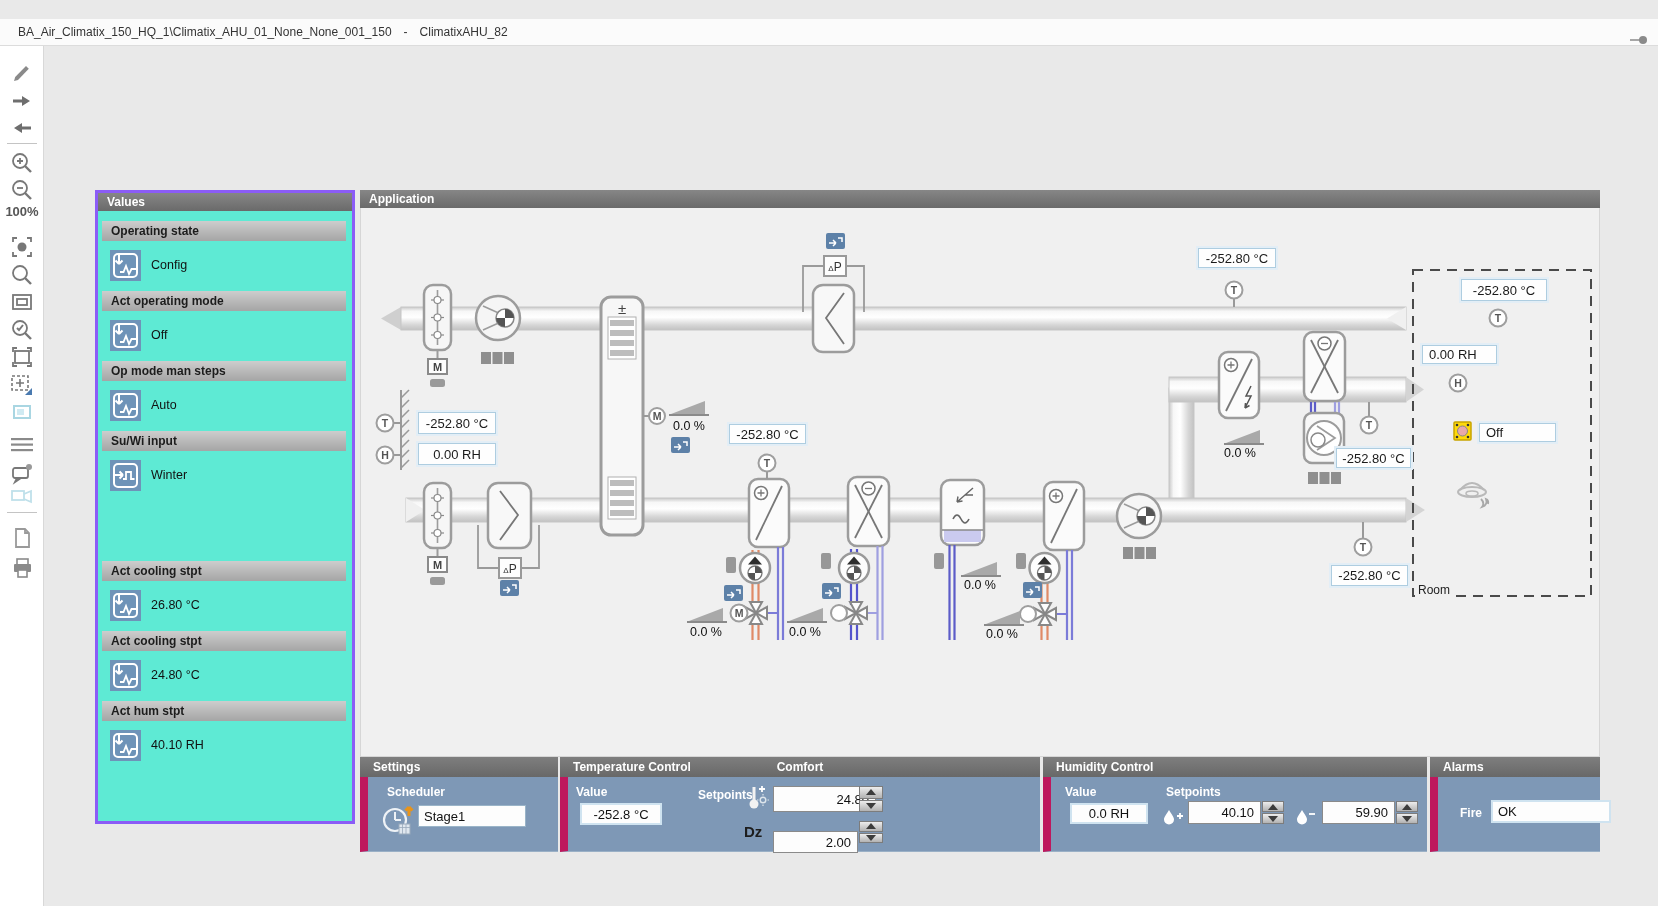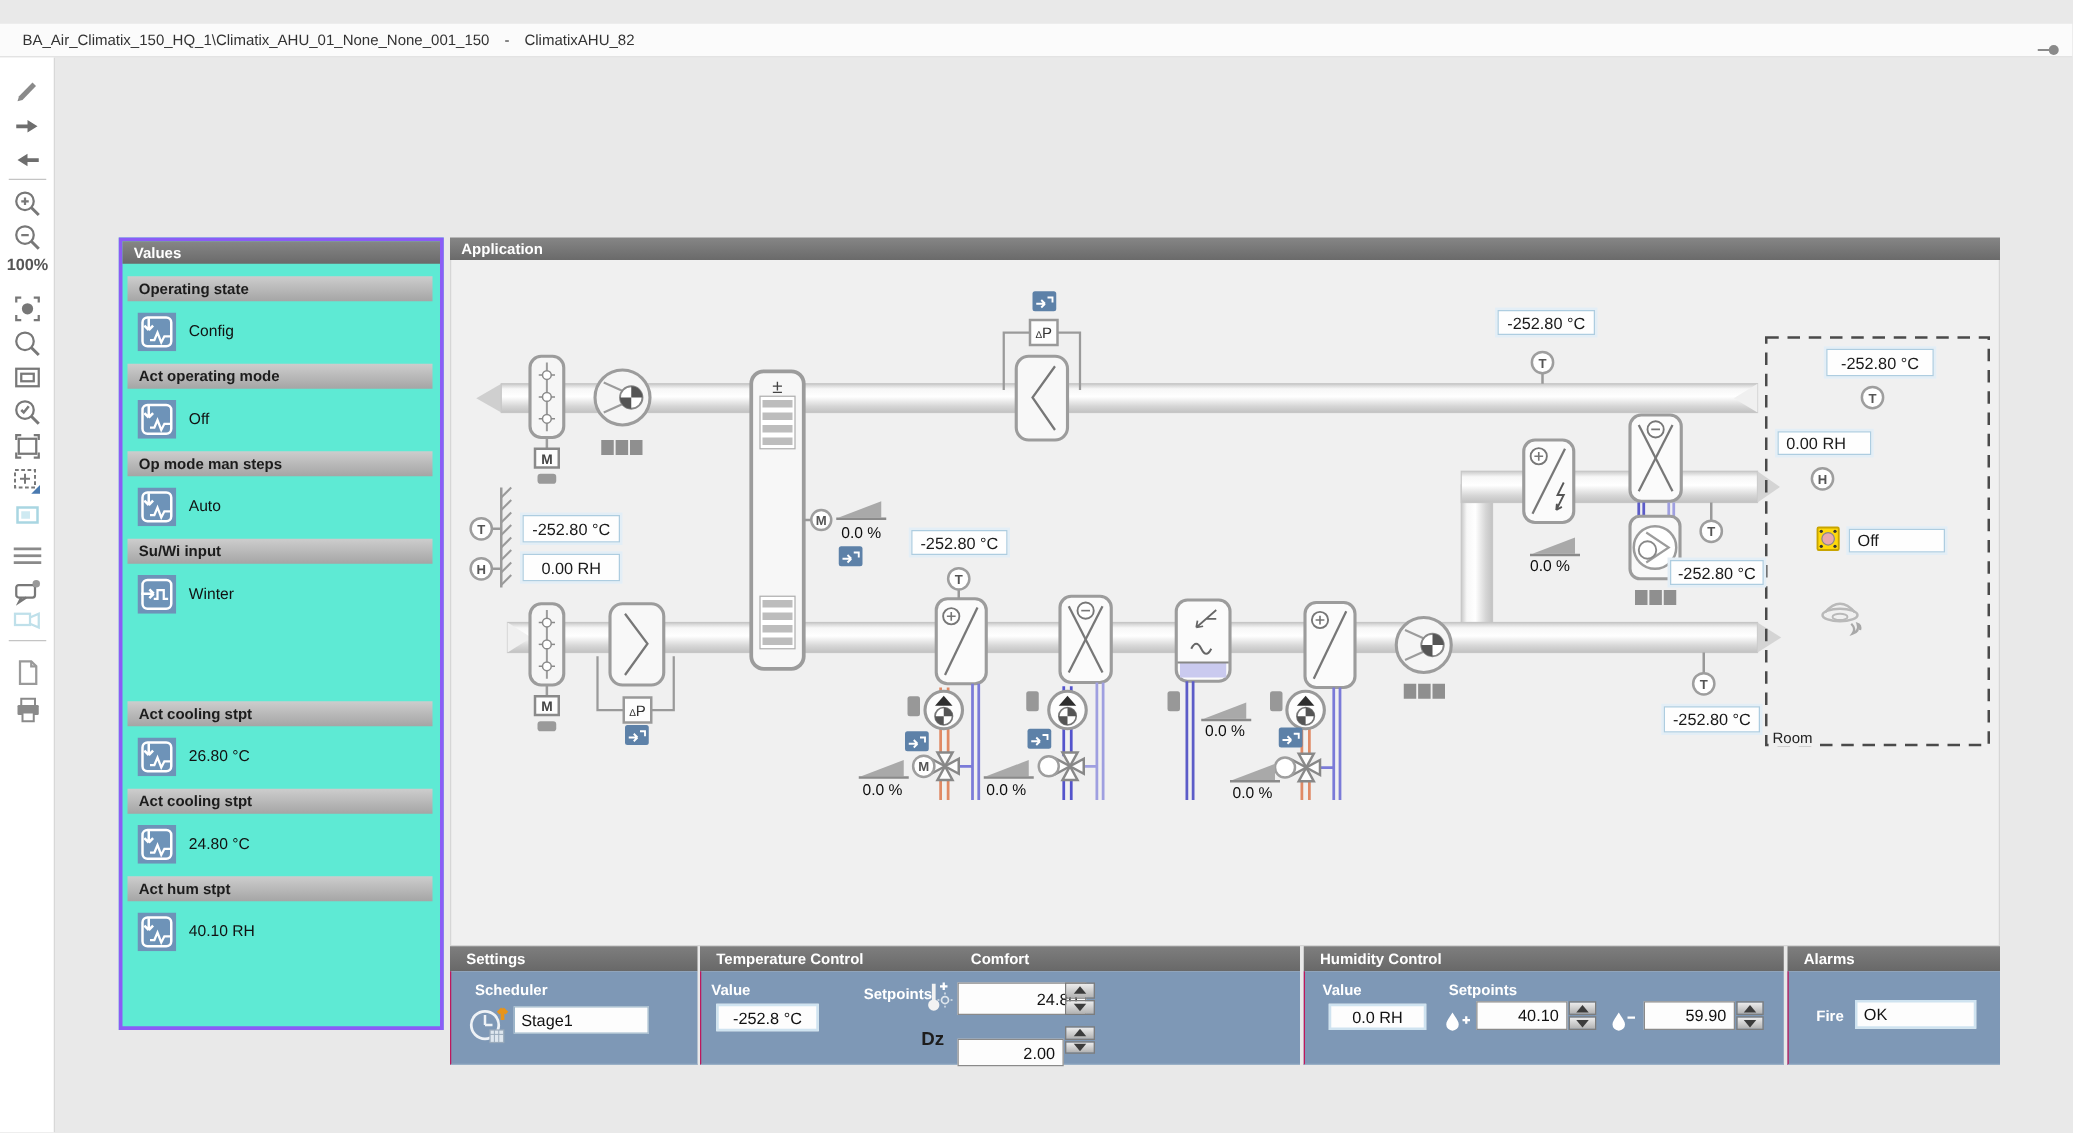--- a/index.html
+++ b/index.html
@@ -56,21 +56,21 @@
           box-shadow:0 0 0 2px #e3eef6; font-size:13px; color:#1a1a1a;
           display:flex; align-items:center; justify-content:center; }
   .vbox.leftal { justify-content:flex-start; padding-left:6px; }
   .room-label { position:absolute; font-size:12px; color:#222; background:#f0f0f0; padding:0 3px; }
 
   
   .bpanel { position:absolute; top:757px; height:95px; }
   .bph { position:relative; height:20px; background:linear-gradient(#7e7e7e,#686868); color:#fff;
          font-weight:bold; font-size:12px; line-height:20px; padding-left:13px; }
   .bph .centered { position:absolute; left:0; right:0; text-align:center; top:0; }
-  .bpb { position:relative; height:75px; background:#7e98b6; border-left:1px solid #be185d;
+  .bpb { position:relative; height:75px; background:#7e98b6; border-left:8px solid #be185d;
          border-bottom:1px solid #9ab0c6; }
   .blabel { position:absolute; color:#fff; font-weight:bold; font-size:12px; }
   .bfield { position:absolute; background:#fdfdfd; border:2px solid #cfe3f0; font-size:13px;
             color:#111; display:flex; align-items:center; justify-content:center; }
   .bfield.num { justify-content:flex-end; padding-right:6px; border:1px solid #8a8a8a; }
   .bfield.leftal { justify-content:flex-start; padding-left:5px; }
   .spin { position:absolute; display:flex; flex-direction:column; gap:1px; }
   .sb { flex:1; background:linear-gradient(#ededed,#b2b2b2); border:1px solid #7c7c7c;
         display:flex; align-items:center; justify-content:center; }
   .tri-up { width:0; height:0; border-left:5px solid transparent; border-right:5px solid transparent;
@@ -688,17 +688,17 @@
             <i class="tri-dn"></i>
           </div>
         </div>
     </div>
   </div>
 
   <div class="bpanel" style="left:1430px; width:170px;">
     <div class="bph">Alarms</div>
     <div class="bpb">
       <span class="blabel" style="left:22px; top:29px;">Fire</span>
-      <div class="bfield leftal" style="left:53px; top:23px; width:97px; height:23px;">OK</div>
+      <div class="bfield leftal" style="left:53px; top:23px; width:120px; height:23px;">OK</div>
     </div>
   </div>
 
 </div>
 
 </body></html>

